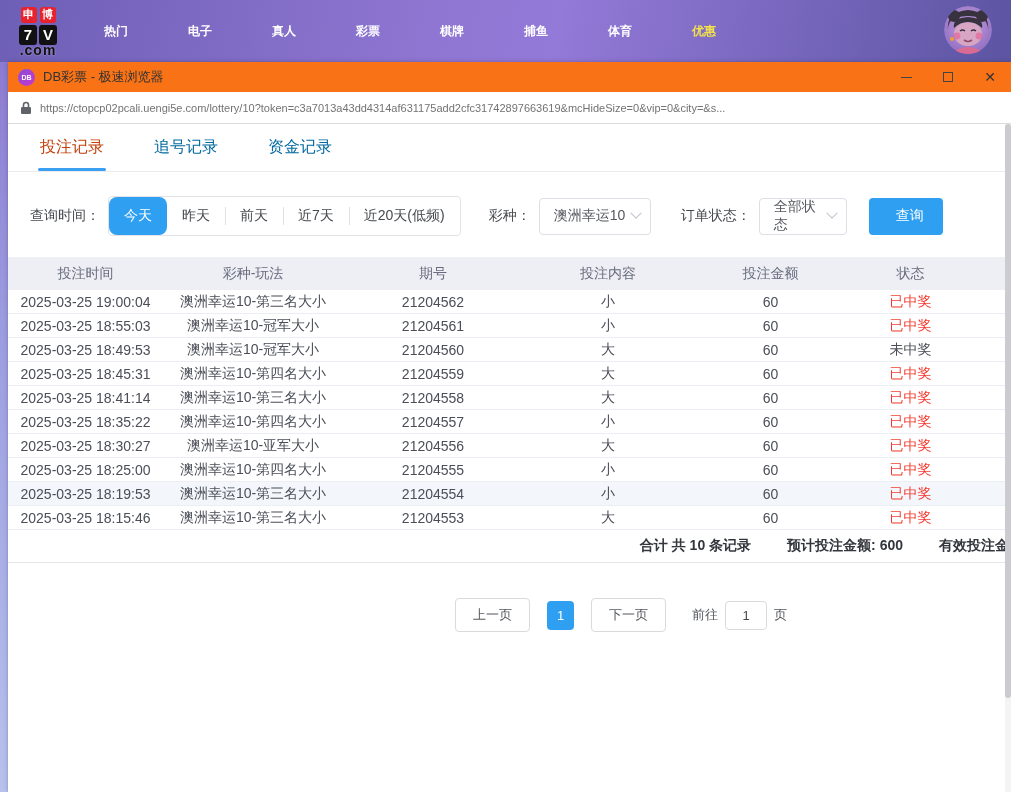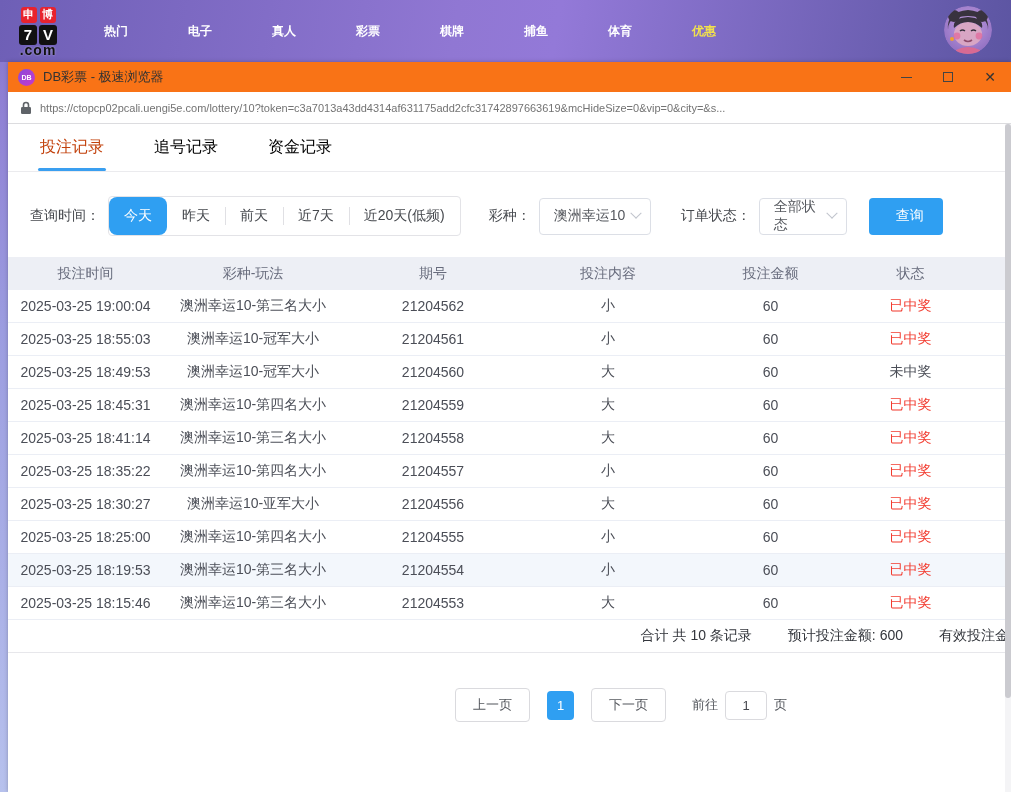--- a/index.html
+++ b/index.html
@@ -43,21 +43,21 @@
   .ic-min { width:11px; height:0; border-top:1.5px solid #444; display:block; }
   .ic-max { width:10px; height:10px; border:1.5px solid #444; display:block; }
   .ic-close { font-size:14px; color:#333; line-height:1; }
   .urlbar { height:32px; background:#fff; border-bottom:1px solid #dcdcdf; display:flex;
     align-items:center; padding-left:12px; flex:none; }
   .url-text { font-size:11px; color:#737373; margin-left:8px; white-space:nowrap; overflow:hidden; }
   
   .content { flex:1; background:#fff; position:relative; overflow:hidden; }
   .tabs { display:flex; padding-left:30px; height:48px; align-items:center;
     border-bottom:1px solid #ebebee; }
-  .tab { font-size:16px; color:#000000; margin-right:46px; height:100%; display:flex;
+  .tab { font-size:16px; color:#0369a1; margin-right:46px; height:100%; display:flex;
     align-items:center; position:relative; cursor:pointer; padding:0 2px; }
   .tab.active { color:#c2410c; }
   .tab.active::after { content:""; position:absolute; left:0; right:0; bottom:0; height:3px;
     border-radius:2px; background:#3a9ff0; }
   
   .filters { display:flex; align-items:center; margin:24px 0 0 22px; font-size:14px; color:#46494e; }
   .flabel { margin-right:8px; white-space:nowrap; }
   .seg { display:flex; border:1px solid #e3e3e7; border-radius:4px; overflow:hidden; }
   .seg-item { padding:10px 15px; cursor:pointer; white-space:nowrap; color:#46494e; position:relative; }
   .seg-item.sep::before { content:""; position:absolute; left:0; top:10px; bottom:10px; width:1px;
@@ -70,29 +70,29 @@
   .sel-status { width:88px; }
   .chev { width:8px; height:8px; border-right:1.5px solid #c0c4cc; border-bottom:1.5px solid #c0c4cc;
     transform:rotate(45deg) translate(-2px,-2px); flex:none; margin-left:6px; }
   .btn-query { background:#2f9ff2; color:#fff; border:none; border-radius:4px; width:74px; height:37px;
     font-size:14px; cursor:pointer; font-family:inherit;padding-left:8px; }
   .ml28 { margin-left:28px; } .ml30 { margin-left:30px; } .ml22 { margin-left:22px; }
   
   .table { margin-top:21px; }
   .thead { display:flex; height:33px; align-items:center; background:#edeff5; color:#676b7c;
     font-size:14px; }
-  .trow { display:flex; height:33px; align-items:center; font-size:14px; color:#4b4e57;
+  .trow { display:flex; height:24px; align-items:center; font-size:14px; color:#4b4e57;
     border-bottom:1px solid #ebeef5; background:#fff; }
   .trow.alt { background:#f3f7fc; }
   .cell { text-align:center; white-space:nowrap; overflow:hidden; }
   .c1{width:155px;} .c2{width:180px;} .c3{width:180px;} .c4{width:170px;} .c5{width:155px;} .c6{width:125px;}
   .cell.won { color:#f23c30; }
   
   .summary { display:flex; justify-content:flex-end; align-items:center; height:33px;
-    border-bottom:1px solid #e7e7eb; font-size:14px; color:#33363c; white-space:nowrap; }
+    border-bottom:1px solid #e7e7eb; font-size:14px; color:#33363c; white-space:nowrap;font-weight:bold; }
   .summary span { margin-left:36px; }
   .summary span:last-child { margin-right:-12px; }
   
   .pagination { display:flex; align-items:center; margin-top:35px; padding-left:447px;
     font-size:13px; color:#55585e; white-space:nowrap; }
   .pg-btn { border:1px solid #dadade; border-radius:4px; background:#fff; padding:7px 17px;
     font-size:13px; color:#55585e; cursor:pointer; font-family:inherit; }
   .pg-cur { background:#2f9ff2; color:#fff; border-radius:4px; min-width:27px; height:29px;
     display:flex; align-items:center; justify-content:center; margin:0 17px; font-size:13px;
     cursor:pointer; }

